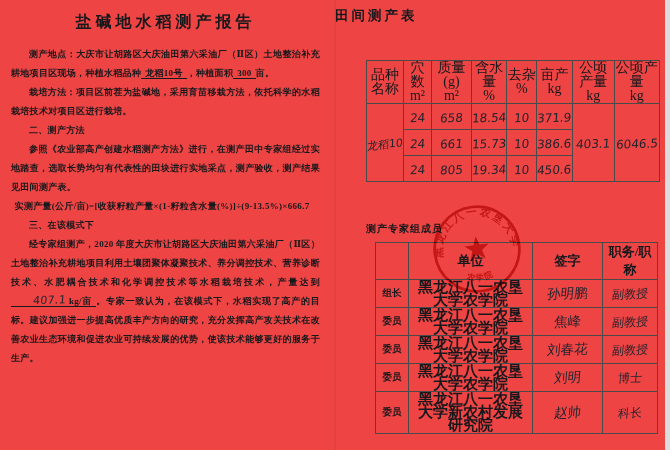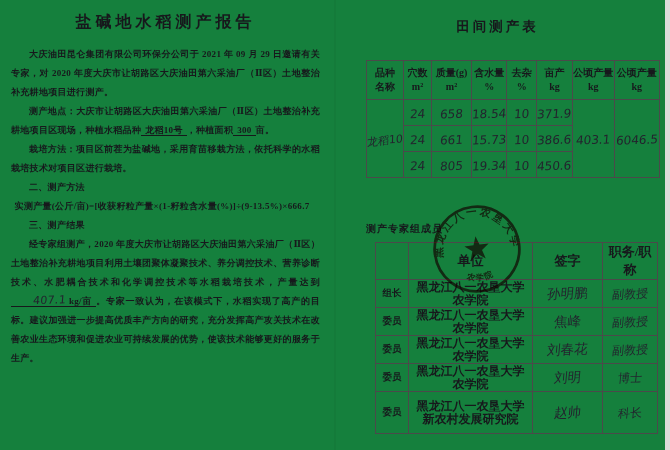--- a/index.html
+++ b/index.html
@@ -1,17 +1,17 @@
 <!DOCTYPE html>
 <html><head>
 <meta charset="utf-8">
 <style>
   html, body { margin:0; padding:0; background:#d9d9d9; }
   .canvas {
-    position:relative; width:670px; height:450px; background:#15803d;
+    position:relative; width:670px; height:450px; background:#ef4444;
     font-family:"Liberation Serif","DejaVu Serif",serif; color:#17181c;
     overflow:hidden;
   }
   .scan-edge { position:absolute; right:0; top:0; width:5px; height:450px; background:#dcdcdc; }
   .page-seam { position:absolute; left:334px; top:0; width:2px; height:450px; background:rgba(0,0,0,0.04); }
 
   
   .page-left {
     position:absolute; left:0; top:0; width:335px; height:450px;
     padding:8px 15px 0 11px; box-sizing:border-box;
@@ -32,40 +32,40 @@
   }
   .hand {
     font-family:"DejaVu Sans",sans-serif; font-weight:normal; color:#23242e;
     display:inline-block; transform:rotate(-2deg) skewX(-7deg);
   }
   .hand-fill { font-size:11px; line-height:0; }
 
   
   .page-right { position:absolute; left:335px; top:0; width:335px; height:450px; }
   .field-title {
-    position:absolute; left:0; top:18px; width:325px; text-align:center;
+    position:absolute; left:0; top:7px; width:325px; 
     font-size:13.5px; font-weight:bold; letter-spacing:3px; margin:0;
   }
   table { border-collapse:collapse; table-layout:fixed; }
   .field-table { position:absolute; left:31px; top:60px; }
   .field-table th, .field-table td { border:1.2px solid #4a4a4a; padding:0; text-align:center; overflow:hidden; }
-  .field-table th { font-size:10px; font-weight:bold; line-height:14px; height:38px; }
+  .field-table th { font-size:14px; font-weight:normal; line-height:14px; height:38px; }
   .field-table td { height:25px; }
   .cell-hand { font-size:12px; }
   .variety-hand { font-size:11px; transform:rotate(-6deg) skewX(-8deg); }
 
   .expert-label {
     position:absolute; left:31px; top:222px; font-size:10px; font-weight:bold;
     letter-spacing:1px;
   }
   .expert-table { position:absolute; left:40px; top:242px; }
   .expert-table td { border:1.2px solid #4a4a4a; padding:0 2px; text-align:center; overflow:hidden; }
   .expert-table .hdr { font-size:13px; font-weight:bold; height:30px; }
   .expert-table .role { font-size:9.5px; font-weight:bold; }
-  .expert-table .unit { font-size:12px; font-weight:bold; line-height:13px;margin-left:40px; }
+  .expert-table .unit { font-size:15px; font-weight:bold; line-height:13px;margin-left:40px; }
   .expert-table tr.member { height:28px; }
   .expert-table tr.member-tall { height:42px; }
   .sig-hand { font-size:13.5px; }
   .title-hand { font-size:12px; }
 
   .stamp {
     position:absolute; left:96px; top:203px; width:92px; height:92px;
     opacity:0.85; mix-blend-mode:multiply; transform:rotate(-7deg);
   }
   .stamp-ring { fill:none; stroke-width:3; }
@@ -75,33 +75,33 @@
                 font-family:"Liberation Sans",sans-serif; }
 </style>
 </head>
 <body>
 
 <div class="canvas">
 
   <div class="page-left">
     <h1 class="report-title">盐碱地水稻测产报告</h1>
 
-    <p class="indent">大庆油田昆仑集团有限公司环保分公司于 2021 年 09 月 29 日邀请有关专家，对 2020 年度大庆市让胡路区大庆油田第六采油厂（Ⅱ区）土地整治补充耕地项目进行测产。</p>
 
 
     <p class="indent"><span>测产地点：大庆市让胡路区大庆油田第六采油厂（Ⅱ区）土地整治补充耕地项目区现场，种植水稻品种</span><span class="blank">龙稻10号</span><span>，种植面积</span><span class="blank">300</span><span>亩。</span></p>
 
     <p class="indent">栽培方法：项目区前茬为盐碱地，采用育苗移栽方法，依托科学的水稻栽培技术对项目区进行栽培。</p>
 
     <p class="indent">二、测产方法</p>
 
+    <p class="indent">参照《农业部高产创建水稻测产方法》进行，在测产田中专家组经过实地踏查，选取长势均匀有代表性的田块进行实地采点，测产验收，测产结果见田间测产表。</p>
 
     <p class="formula">实测产量(公斤/亩)=[收获籽粒产量×(1-籽粒含水量(%)]÷(9-13.5%)×666.7</p>
 
-    <p class="indent">三、测产结果</p>
+    <p class="indent">三、在该模式下</p>
 
     <p class="indent result-par"><span>经专家组测产，2020 年度大庆市让胡路区大庆油田第六采油厂（Ⅱ区）土地整治补充耕地项目利用土壤团聚体凝聚技术、养分调控技术、营养诊断技术、水肥耦合技术和化学调控技术等水稻栽培技术，产量达到</span><span class="blank"><span class="hand hand-fill">407.1</span> <span>kg/亩</span></span><span>。专家一致认为，在该模式下，水稻实现了高产的目标。建议加强进一步提高优质丰产方向的研究，充分发挥高产攻关技术在改善农业生态环境和促进农业可持续发展的优势，使该技术能够更好的服务于生产。</span></p>
   </div>
 
   <div class="page-right">
     <h2 class="field-title">田间测产表</h2>
 
     <table class="field-table">
       <colgroup>
         <col style="width:37px">

